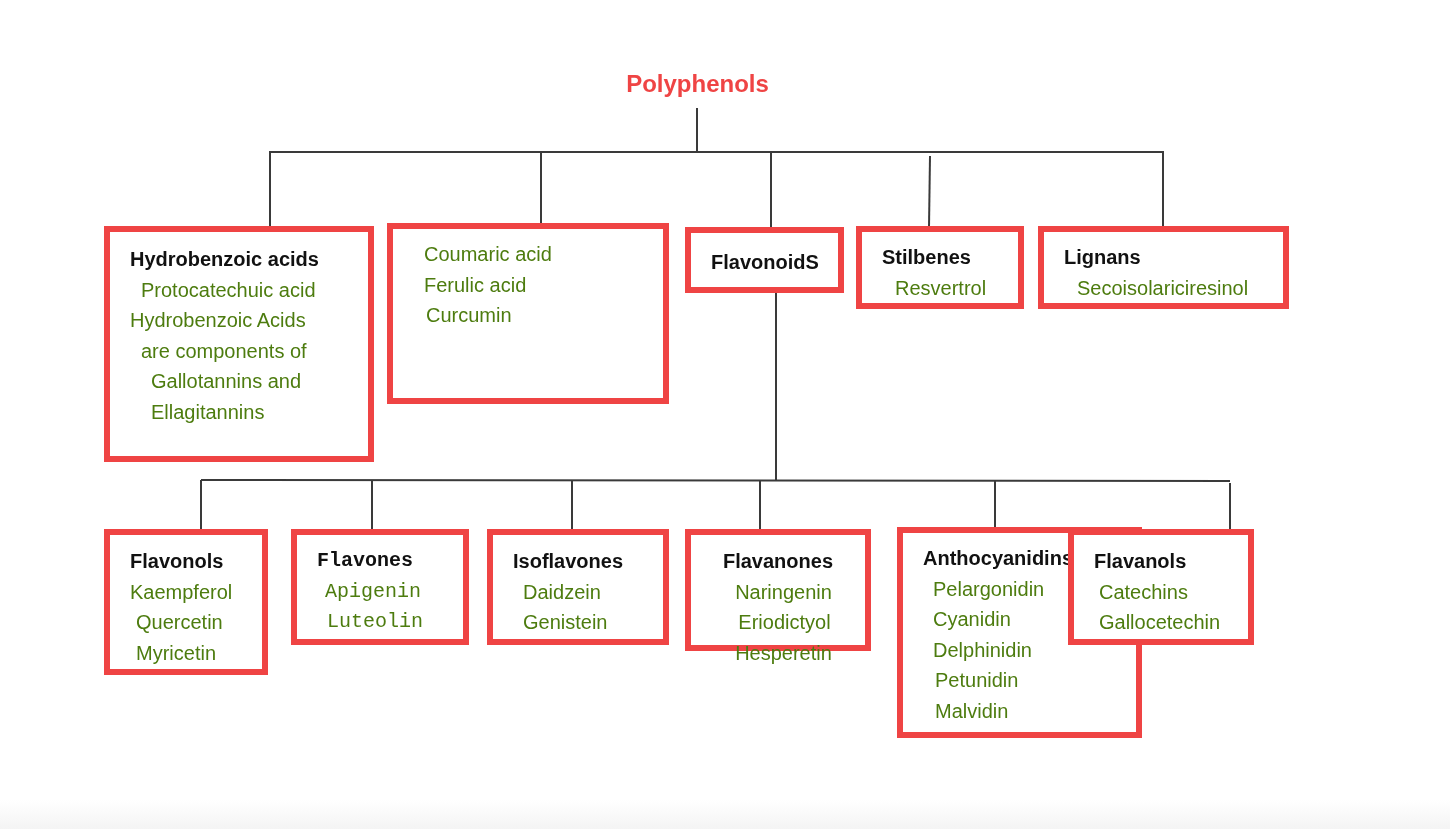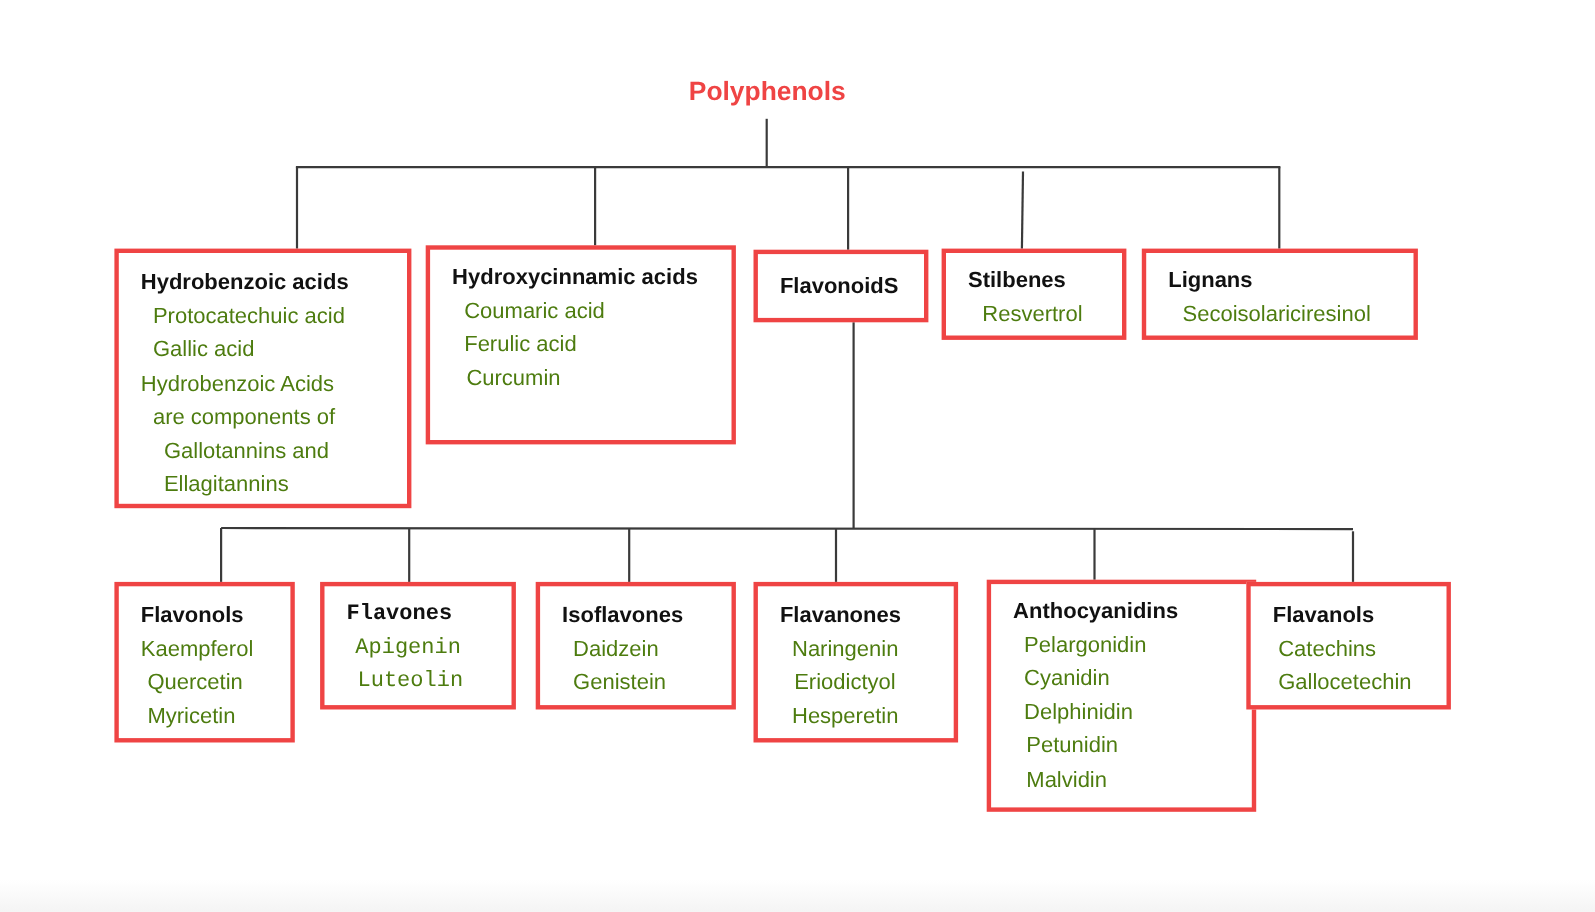--- a/index.html
+++ b/index.html
@@ -8,21 +8,21 @@
       background: linear-gradient(to bottom, #ffffff 0px, #ffffff 800px, #f4f4f4 829px);
       font-family: "Liberation Sans", sans-serif; color: #222;
     }
     #lines { position: absolute; left: 0; top: 0; width: 1450px; height: 829px; }
     #lines line { stroke: #3a3a3a; stroke-width: 2; }
     .title {
       position: absolute; left: 0; width: 1395px; top: 70px; text-align: center;
       font-weight: bold; font-size: 24px; color: #ef4444;
     }
     .box {
-      position: absolute; box-sizing: border-box; border: 4px solid #ef4444;
+      position: absolute; box-sizing: border-box; border: 6px solid #ef4444;
       background: #fff; padding: 12px 18px; font-size: 20px; line-height: 30.5px;
     }
     .box .hd { font-weight: bold; color: #111; white-space: nowrap; }
     .box .it { white-space: nowrap; color: #4d7c0f; }
   </style>
 </head>
 <body>
 
 <svg id="lines">
 
@@ -42,29 +42,27 @@
   <line x1="760" y1="480" x2="760" y2="530"></line>
   <line x1="995" y1="481" x2="995" y2="528"></line>
   <line x1="1230" y1="483" x2="1230" y2="530"></line>
 </svg>
 
 <div class="title">Polyphenols</div>
 
 <div class="box" style="left:104px; top:226px; width:270px; height:236px; padding:12px 20px;">
   <div class="hd">Hydrobenzoic acids</div>
   <div class="it" style="padding-left:11px">Protocatechuic acid</div>
-  <div class="it" style="padding-left:11px">Gallic acid</div>
   <div class="it">Hydrobenzoic Acids</div>
   <div class="it" style="padding-left:11px">are components of</div>
   <div class="it" style="padding-left:21px">Gallotannins and</div>
   <div class="it" style="padding-left:21px">Ellagitannins</div>
 </div>
 
 <div class="box" style="left:387px; top:223px; width:282px; height:181px; padding:10px 20px;">
-  <div class="hd">Hydroxycinnamic acids</div>
   <div class="it" style="padding-left:11px">Coumaric acid</div>
   <div class="it" style="padding-left:11px">Ferulic acid</div>
   <div class="it" style="padding-left:13px">Curcumin</div>
 </div>
 
 <div class="box" style="left:685px; top:227px; width:159px; height:66px; padding:14px 20px;">
   <div class="hd">FlavonoidS</div>
 </div>
 
 <div class="box" style="left:856px; top:226px; width:168px; height:83px; padding:10px 20px;">
@@ -89,33 +87,33 @@
   <div class="it" style="padding-left:8px">Apigenin</div>
   <div class="it" style="padding-left:10px">Luteolin</div>
 </div>
 
 <div class="box" style="left:487px; top:529px; width:182px; height:116px; padding:11px 20px;">
   <div class="hd">Isoflavones</div>
   <div class="it" style="padding-left:10px">Daidzein</div>
   <div class="it" style="padding-left:10px">Genistein</div>
 </div>
 
-<div class="box" style="left:685px; top:529px; width:186px; height:146px; padding:11px 20px;">
+<div class="box" style="left:685px; top:529px; width:186px; height:122px; padding:11px 20px;text-align:center;">
   <div class="hd">Flavanones</div>
   <div class="it" style="padding-left:11px">Naringenin</div>
   <div class="it" style="padding-left:13px">Eriodictyol</div>
   <div class="it" style="padding-left:11px">Hesperetin</div>
 </div>
 
 <div class="box" style="left:897px; top:527px; width:245px; height:211px; padding:10px 20px;">
   <div class="hd">Anthocyanidins</div>
   <div class="it" style="padding-left:10px">Pelargonidin</div>
   <div class="it" style="padding-left:10px">Cyanidin</div>
   <div class="it" style="padding-left:10px">Delphinidin</div>
   <div class="it" style="padding-left:12px">Petunidin</div>
   <div class="it" style="padding-left:12px">Malvidin</div>
 </div>
 
-<div class="box" style="left:1133px; top:529px; width:186px; height:116px; padding:11px 20px;">
+<div class="box" style="left:1068px; top:529px; width:186px; height:116px; padding:11px 20px;">
   <div class="hd">Flavanols</div>
   <div class="it" style="padding-left:5px">Catechins</div>
   <div class="it" style="padding-left:5px">Gallocetechin</div>
 </div>
 
 </body></html>

